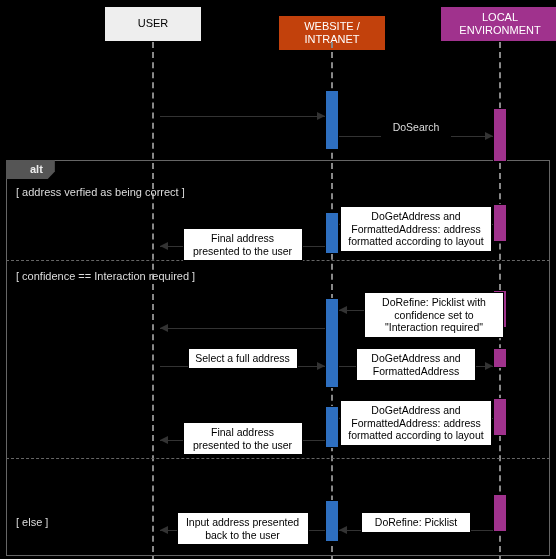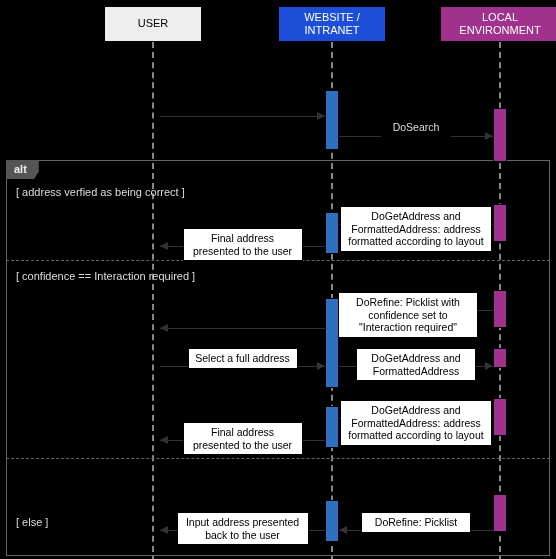--- a/index.html
+++ b/index.html
@@ -2,36 +2,36 @@
 <html><head>
 <meta charset="utf-8">
 <style>
   html,body{margin:0;padding:0;background:#000;font-family:Arial,Helvetica,sans-serif;font-size:11px;line-height:1.2;color:#000}
   #stage{position:relative;width:496px;height:559px;background:#000}
   .participant{position:absolute;top:6px;height:36px;display:flex;align-items:center;justify-content:center;text-align:center;border:1px solid #000;box-sizing:border-box;padding:2px 6px}
   .lifeline{position:absolute;top:42px;width:0;border-left:2px dashed #888;height:520px}
   .activation{position:absolute;width:14px;border:1px solid #000;box-sizing:border-box}
   .msg{position:absolute;background:#fff;border:1px solid #000;padding:3px 6px;text-align:center;box-sizing:border-box;font-size:10.5px}
   .altbox{position:absolute;border:1px solid #666;box-sizing:border-box}
-  .altlabel{position:absolute;background:#555;color:#eee;font-weight:bold;padding:3px 12px 3px 8px;font-size:11px;clip-path:polygon(0 0,100% 0,100% 60%,85% 100%,0 100%)}
+  .altlabel{position:absolute;background:#555;color:#eee;font-weight:bold;padding:3px 12px 3px 24px;font-size:11px;clip-path:polygon(0 0,100% 0,100% 60%,85% 100%,0 100%)}
   .guard{position:absolute;color:#ddd;font-size:11px}
   .divider{position:absolute;height:0;border-top:1px dashed #666}
   .arrow{position:absolute;height:0}
   .arrow .line{position:absolute;left:0;right:0;top:0;border-top:1.5px solid #333}
   .arrow .head{position:absolute;width:0;height:0;top:-4px;border-top:4px solid transparent;border-bottom:4px solid transparent}
   .arrow.right .head{right:0;border-left:8px solid #333}
   .arrow.left  .head{left:0;border-right:8px solid #333}
 </style>
 </head>
 <body>
 
 <div id="stage">
     <div class="participant" style="left: 104px; width: 98px; background: rgb(238, 238, 238); color: rgb(0, 0, 0); white-space: pre-line;">USER</div>
     <div class="lifeline" style="left: 152px;"></div>
-    <div class="participant" style="left: 278px; width: 108px; background: #1d4ed8; color: rgb(255, 255, 255); white-space: pre-line;">WEBSITE /
+    <div class="participant" style="left: 278px; width: 108px; background: #c2410c; color: rgb(255, 255, 255); white-space: pre-line; margin-top: 9px;">WEBSITE /
 INTRANET</div>
     <div class="lifeline" style="left: 331px;"></div>
     <div class="participant" style="left: 440px; width: 120px; background: rgb(160, 50, 141); color: rgb(255, 255, 255); white-space: pre-line;">LOCAL
 ENVIRONMENT</div>
     <div class="lifeline" style="left: 499px;"></div>
     <div class="altbox" style="left: 6px; top: 160px; width: 544px; height: 396px;"></div>
     <div class="altlabel" style="left: 6px; top: 160px;">alt</div>
     <div class="divider" style="left: 6px; top: 260px; width: 544px;"></div>
     <div class="divider" style="left: 6px; top: 458px; width: 544px;"></div>
     <div class="guard" style="left: 16px; top: 186px;">[ address verfied as being correct ]</div>
@@ -64,21 +64,21 @@
     <div class="msg" style="left: 340px; top: 206px; width: 152px;">DoGetAddress and FormattedAddress: address formatted according to layout</div>
     <div class="arrow left" style="left: 160px; width: 165px; top: 246px;">
       <div class="line"></div>
       <div class="head"></div>
     </div>
     <div class="msg" style="left: 182.5px; top: 228px; width: 120px;">Final address presented to the user</div>
     <div class="arrow left" style="left: 339px; width: 154px; top: 310px;">
       <div class="line"></div>
       <div class="head"></div>
     </div>
-    <div class="msg" style="left: 338px; top: 292px; width: 140px;">DoRefine: Picklist with confidence set to "Interaction required"</div>
+    <div class="msg" style="left: 364px; top: 292px; width: 140px;">DoRefine: Picklist with confidence set to "Interaction required"</div>
     <div class="arrow left" style="left: 160px; width: 165px; top: 328px;">
       <div class="line"></div>
       <div class="head"></div>
     </div>
     <div class="arrow right" style="left: 160px; width: 165px; top: 366px;">
       <div class="line"></div>
       <div class="head"></div>
     </div>
     <div class="msg" style="left: 187.5px; top: 348px; width: 110px;">Select a full address</div>
     <div class="arrow right" style="left: 339px; width: 154px; top: 366px;">

